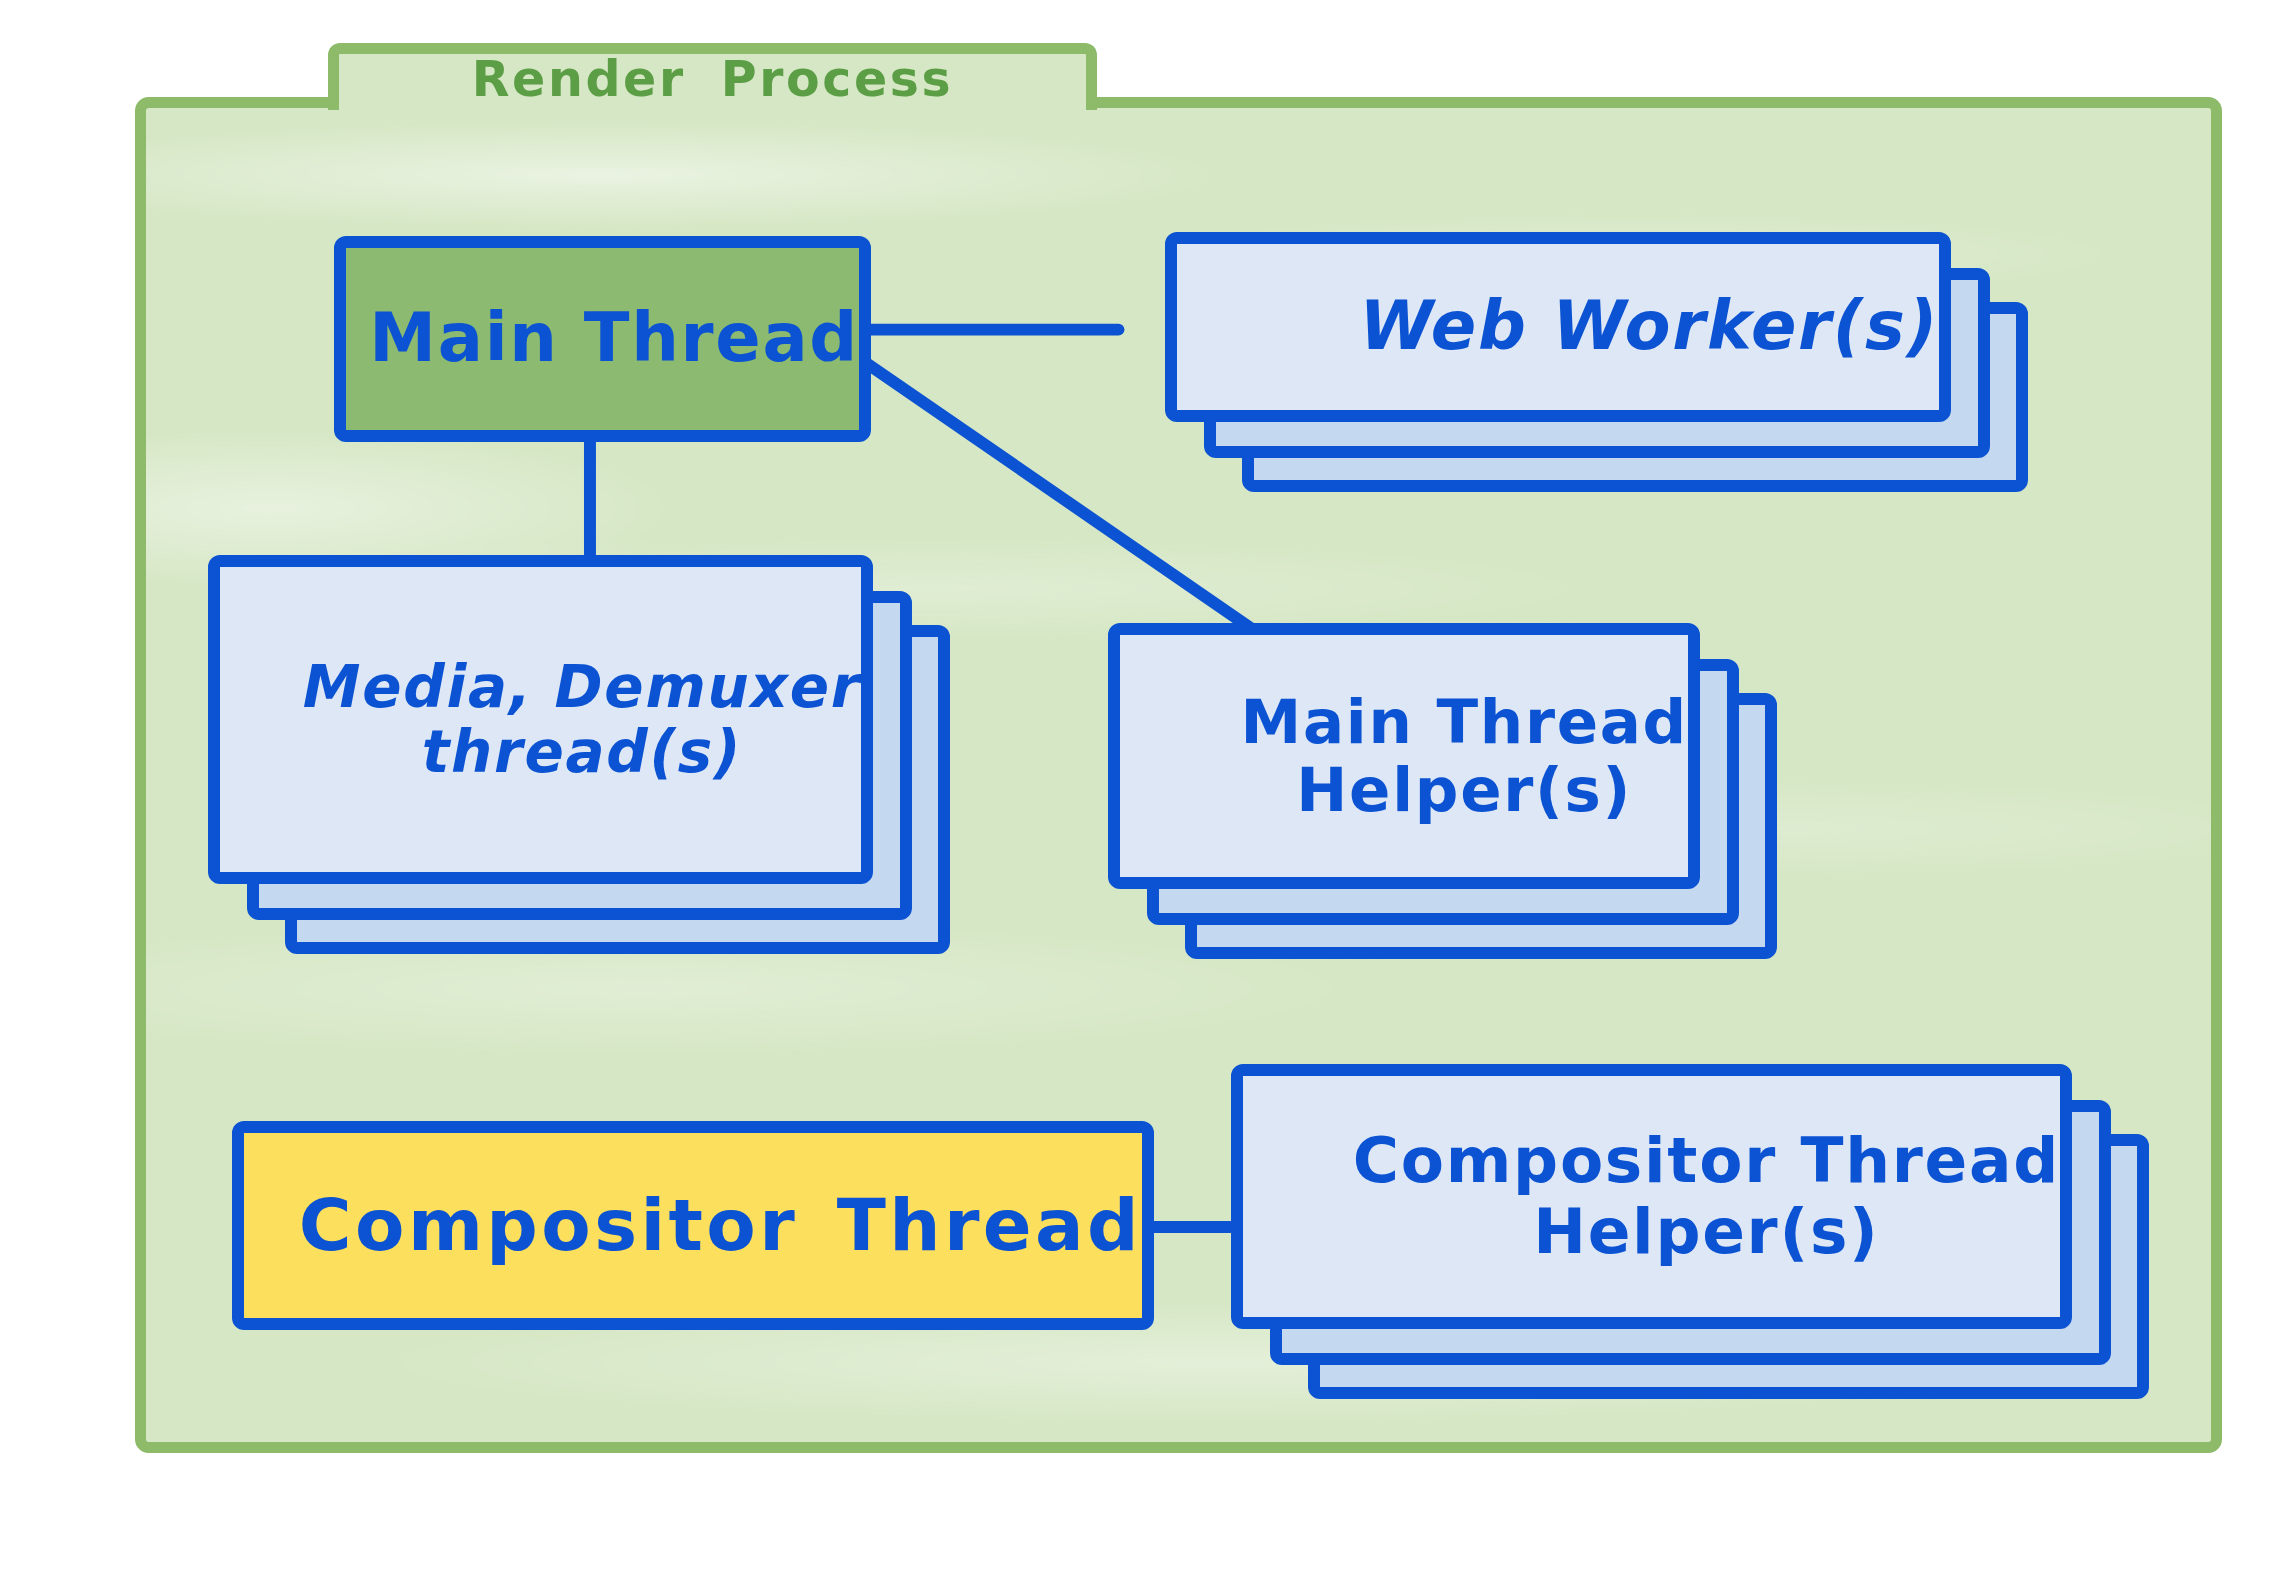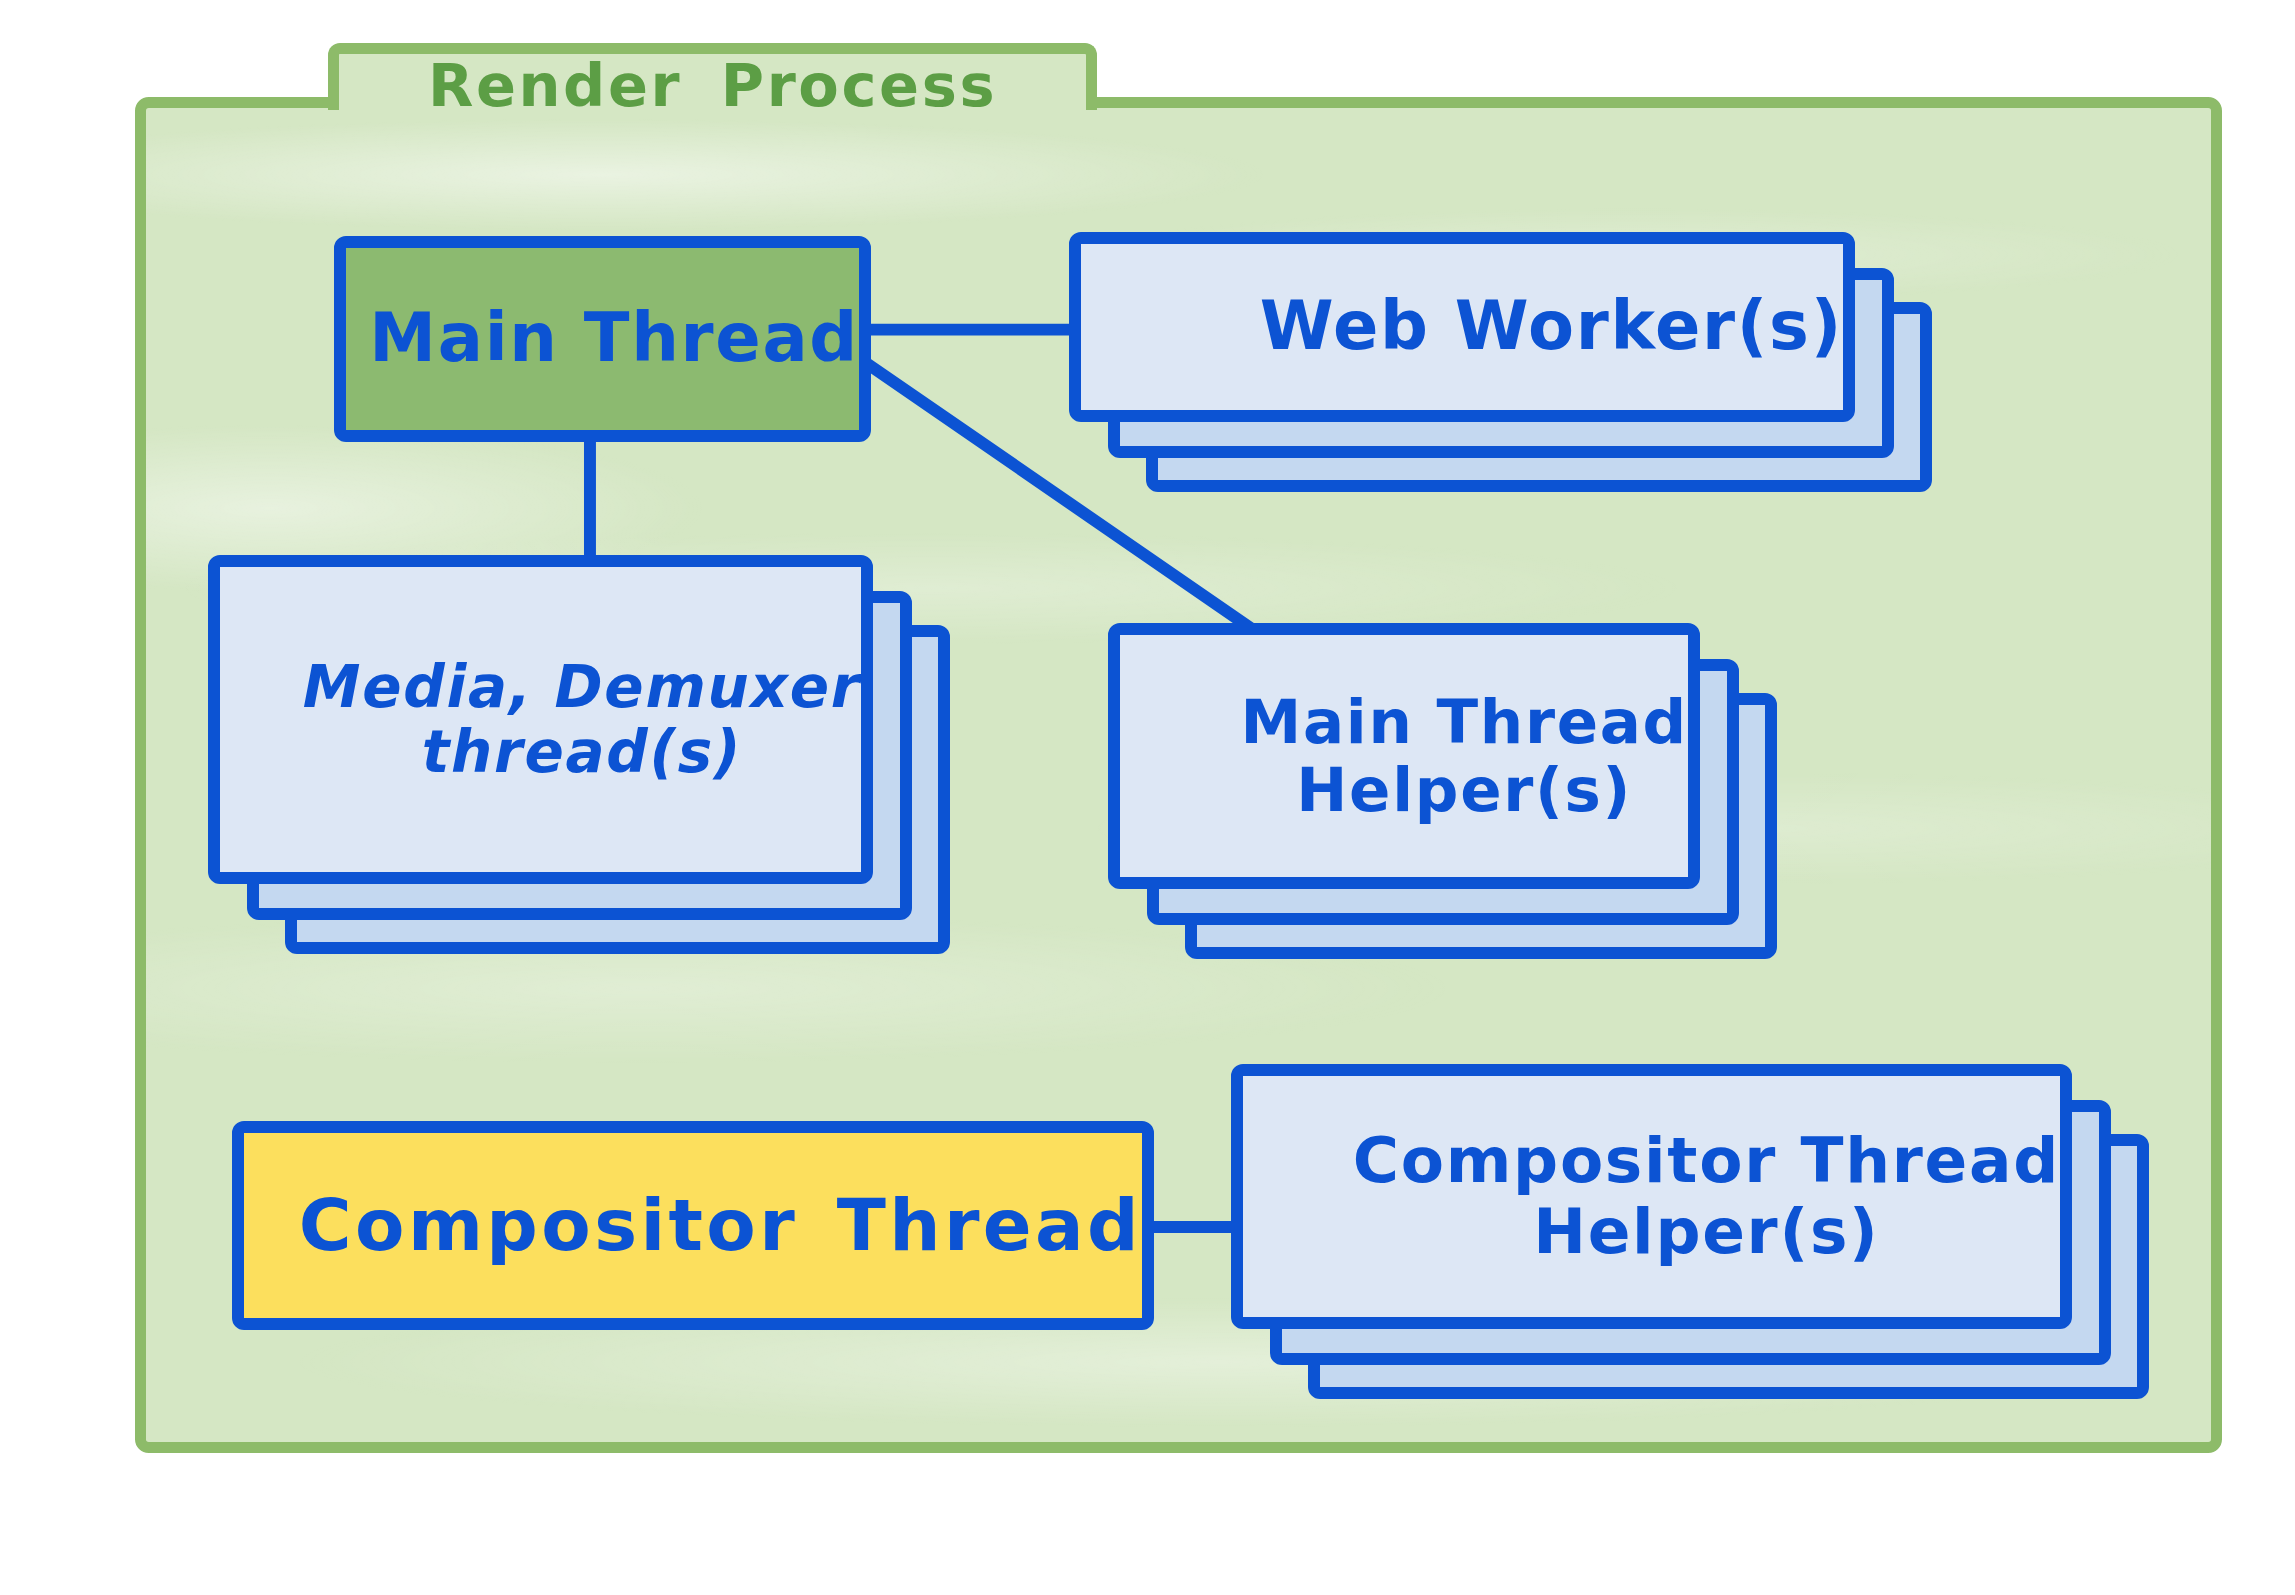--- a/index.html
+++ b/index.html
@@ -47,21 +47,21 @@
     border: 11px solid var(--folder-border, #8dbb69);
     border-bottom: none;
     border-radius: 12px 12px 0 0;
     z-index: 1;
   }
   .diagram-title {
     position: absolute; left: 328px; top: 51px;
     width: 769px;
     z-index: 4;
     text-align: center;
-    font-size: 59px; font-weight: 700;
+    font-size: 49px; font-weight: 700;
     letter-spacing: 2.6px; word-spacing: 15.4px;
     color: var(--title-text, #5c9e45);
     white-space: nowrap;
   }
 
   
   .connectors {
     position: absolute; left: 0; top: 0;
     width: 2295px; height: 1595px;
     z-index: 2;
@@ -97,21 +97,21 @@
     color: var(--ink-blue, #0c53d3);
     font-weight: 700;
     line-height: 1.12;
     letter-spacing: 1.7px;
     white-space: nowrap;
   }
   .label span { display: block; }
 
   #node-main-thread   { left: 334px;  top: 236px;  width: 537px;  height: 206px; }
   #node-main-thread .label   { font-size: 67px; }
-  #node-web-workers   { left: 1069px; top: 232px;  width: 786px;  height: 190px; }
+  #node-web-workers   { left: 1165px; top: 232px;  width: 786px;  height: 190px; font-style: italic; }
   #node-web-workers .label   { font-size: 67px; }
   #node-media         { left: 208px;  top: 555px;  width: 665px;  height: 329px; }
   #node-media .label         { font-size: 58px; font-style: italic; }
   #node-mt-helpers    { left: 1108px; top: 623px;  width: 592px;  height: 266px; }
   #node-mt-helpers .label    { font-size: 61px; }
   #node-compositor    { left: 232px;  top: 1121px; width: 922px; height: 209px; }
   #node-compositor .label    { font-size: 72px; letter-spacing: 3.4px; word-spacing: 10.2px; }
   #node-comp-helpers  { left: 1231px; top: 1064px; width: 841px;  height: 265px; }
   #node-comp-helpers .label  { font-size: 63px; }
 </style>

